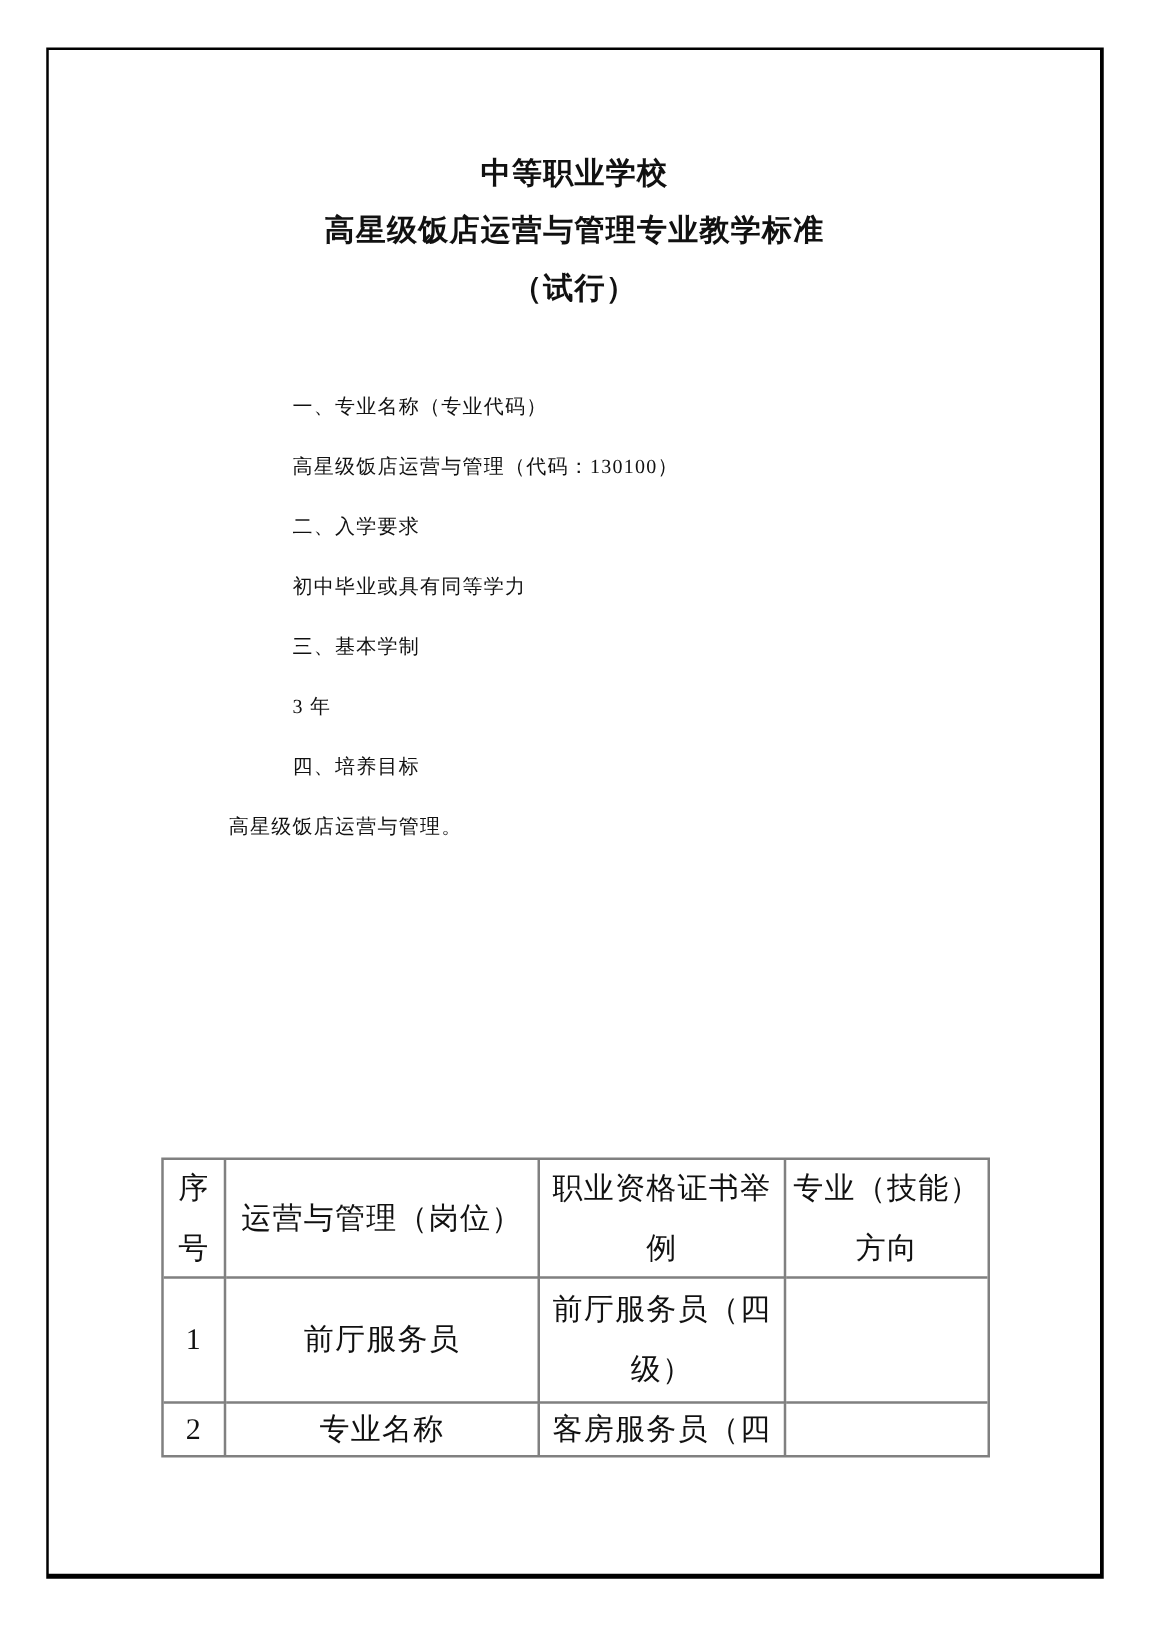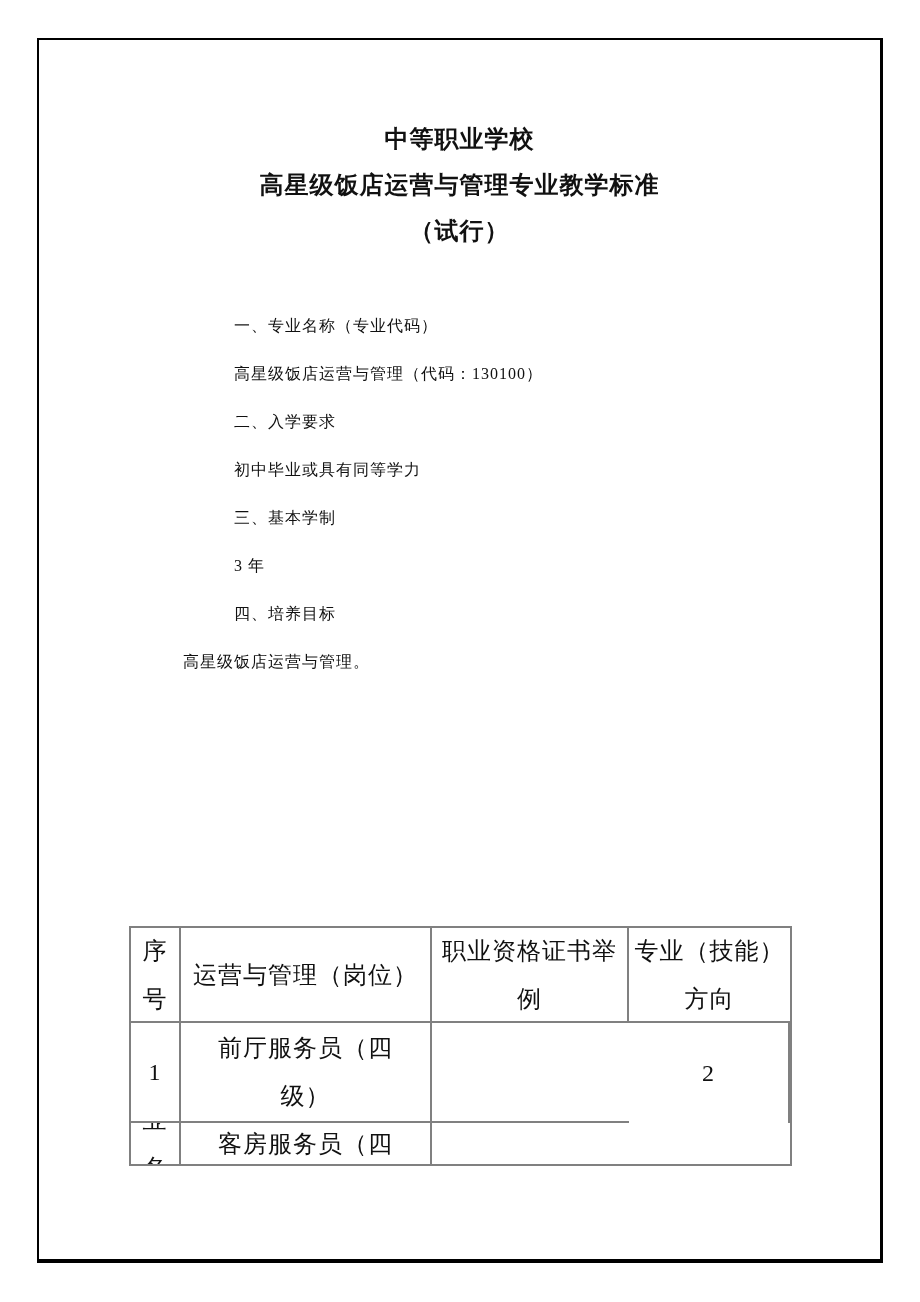--- a/index.html
+++ b/index.html
@@ -115,20 +115,21 @@
   <div class="tbl">
     <div class="cell">序
 号</div>
     <div class="cell">运营与管理（岗位）</div>
     <div class="cell">职业资格证书举
 例</div>
     <div class="cell lastcol">专业（技能）
 方向</div>
 
     <div class="cell">1</div>
+    <div class="cell">前厅服务员</div>
     <div class="cell">前厅服务员（四
 级）</div>
     <div class="cell lastcol"></div>
 
     <div class="cell lastrow">2</div>
     <div class="cell lastrow">专业名称</div>
     <div class="cell lastrow">客房服务员（四</div>
     <div class="cell lastcol lastrow"></div>
   </div>
 

